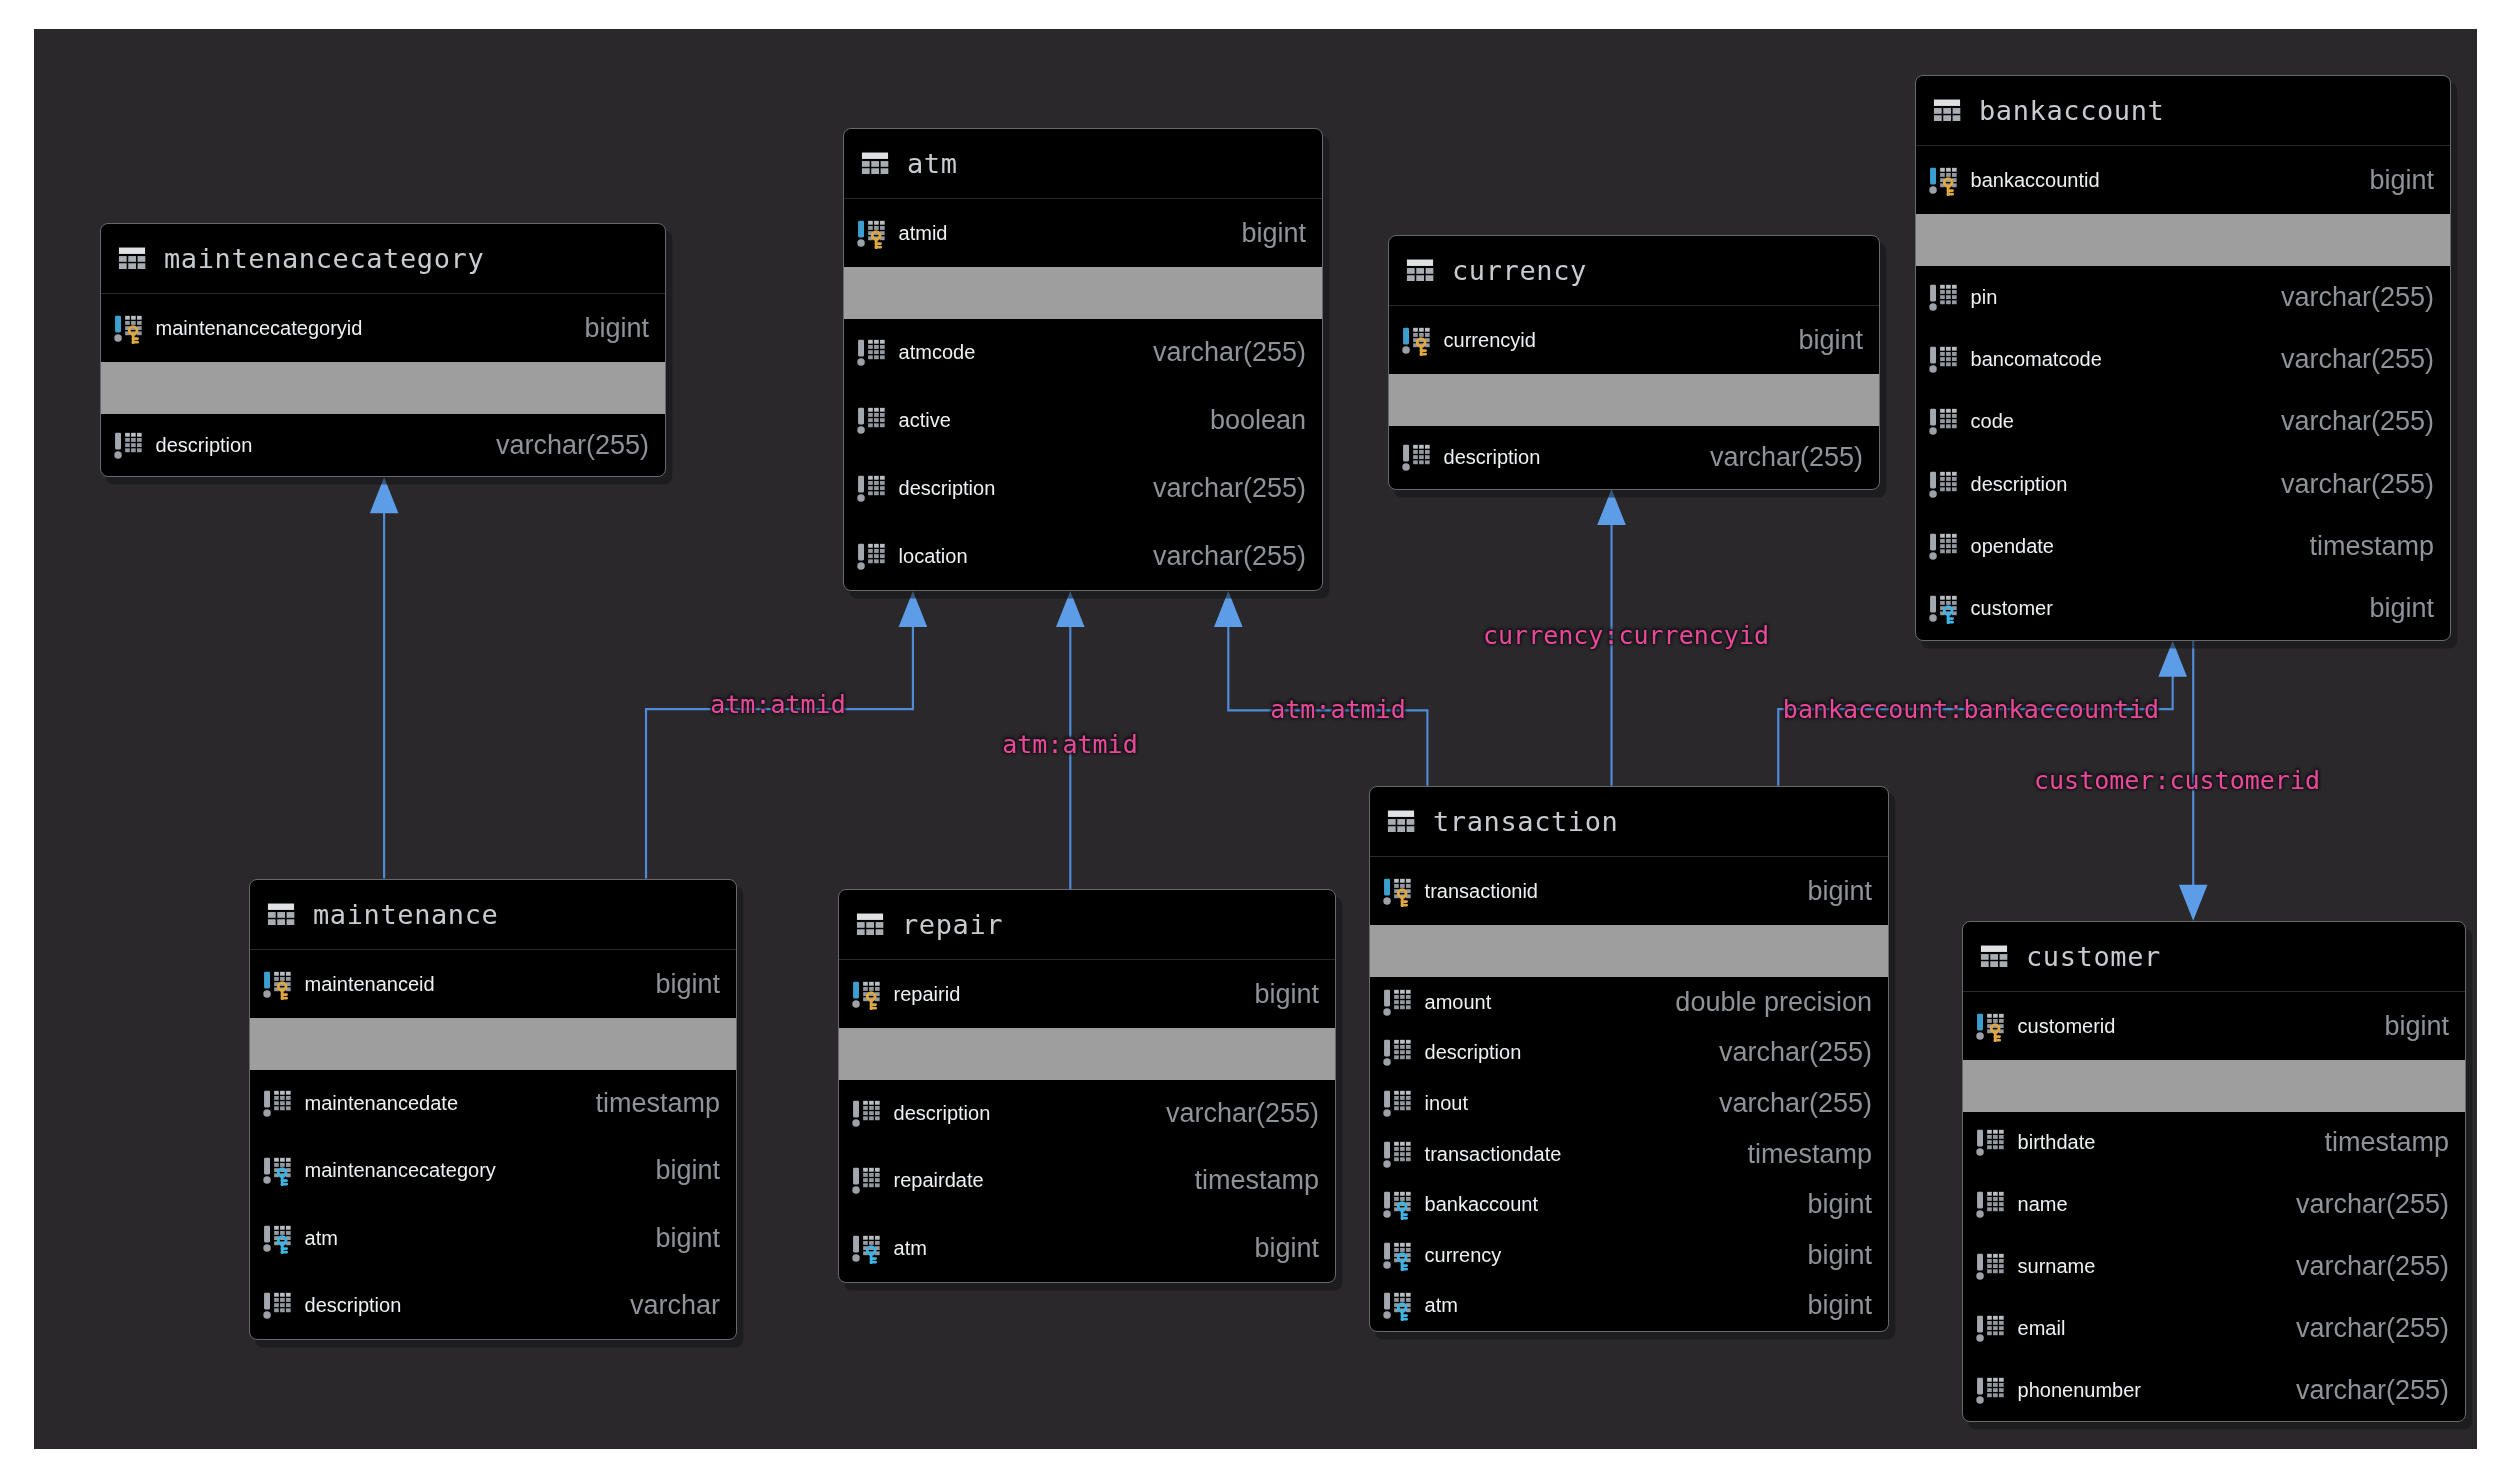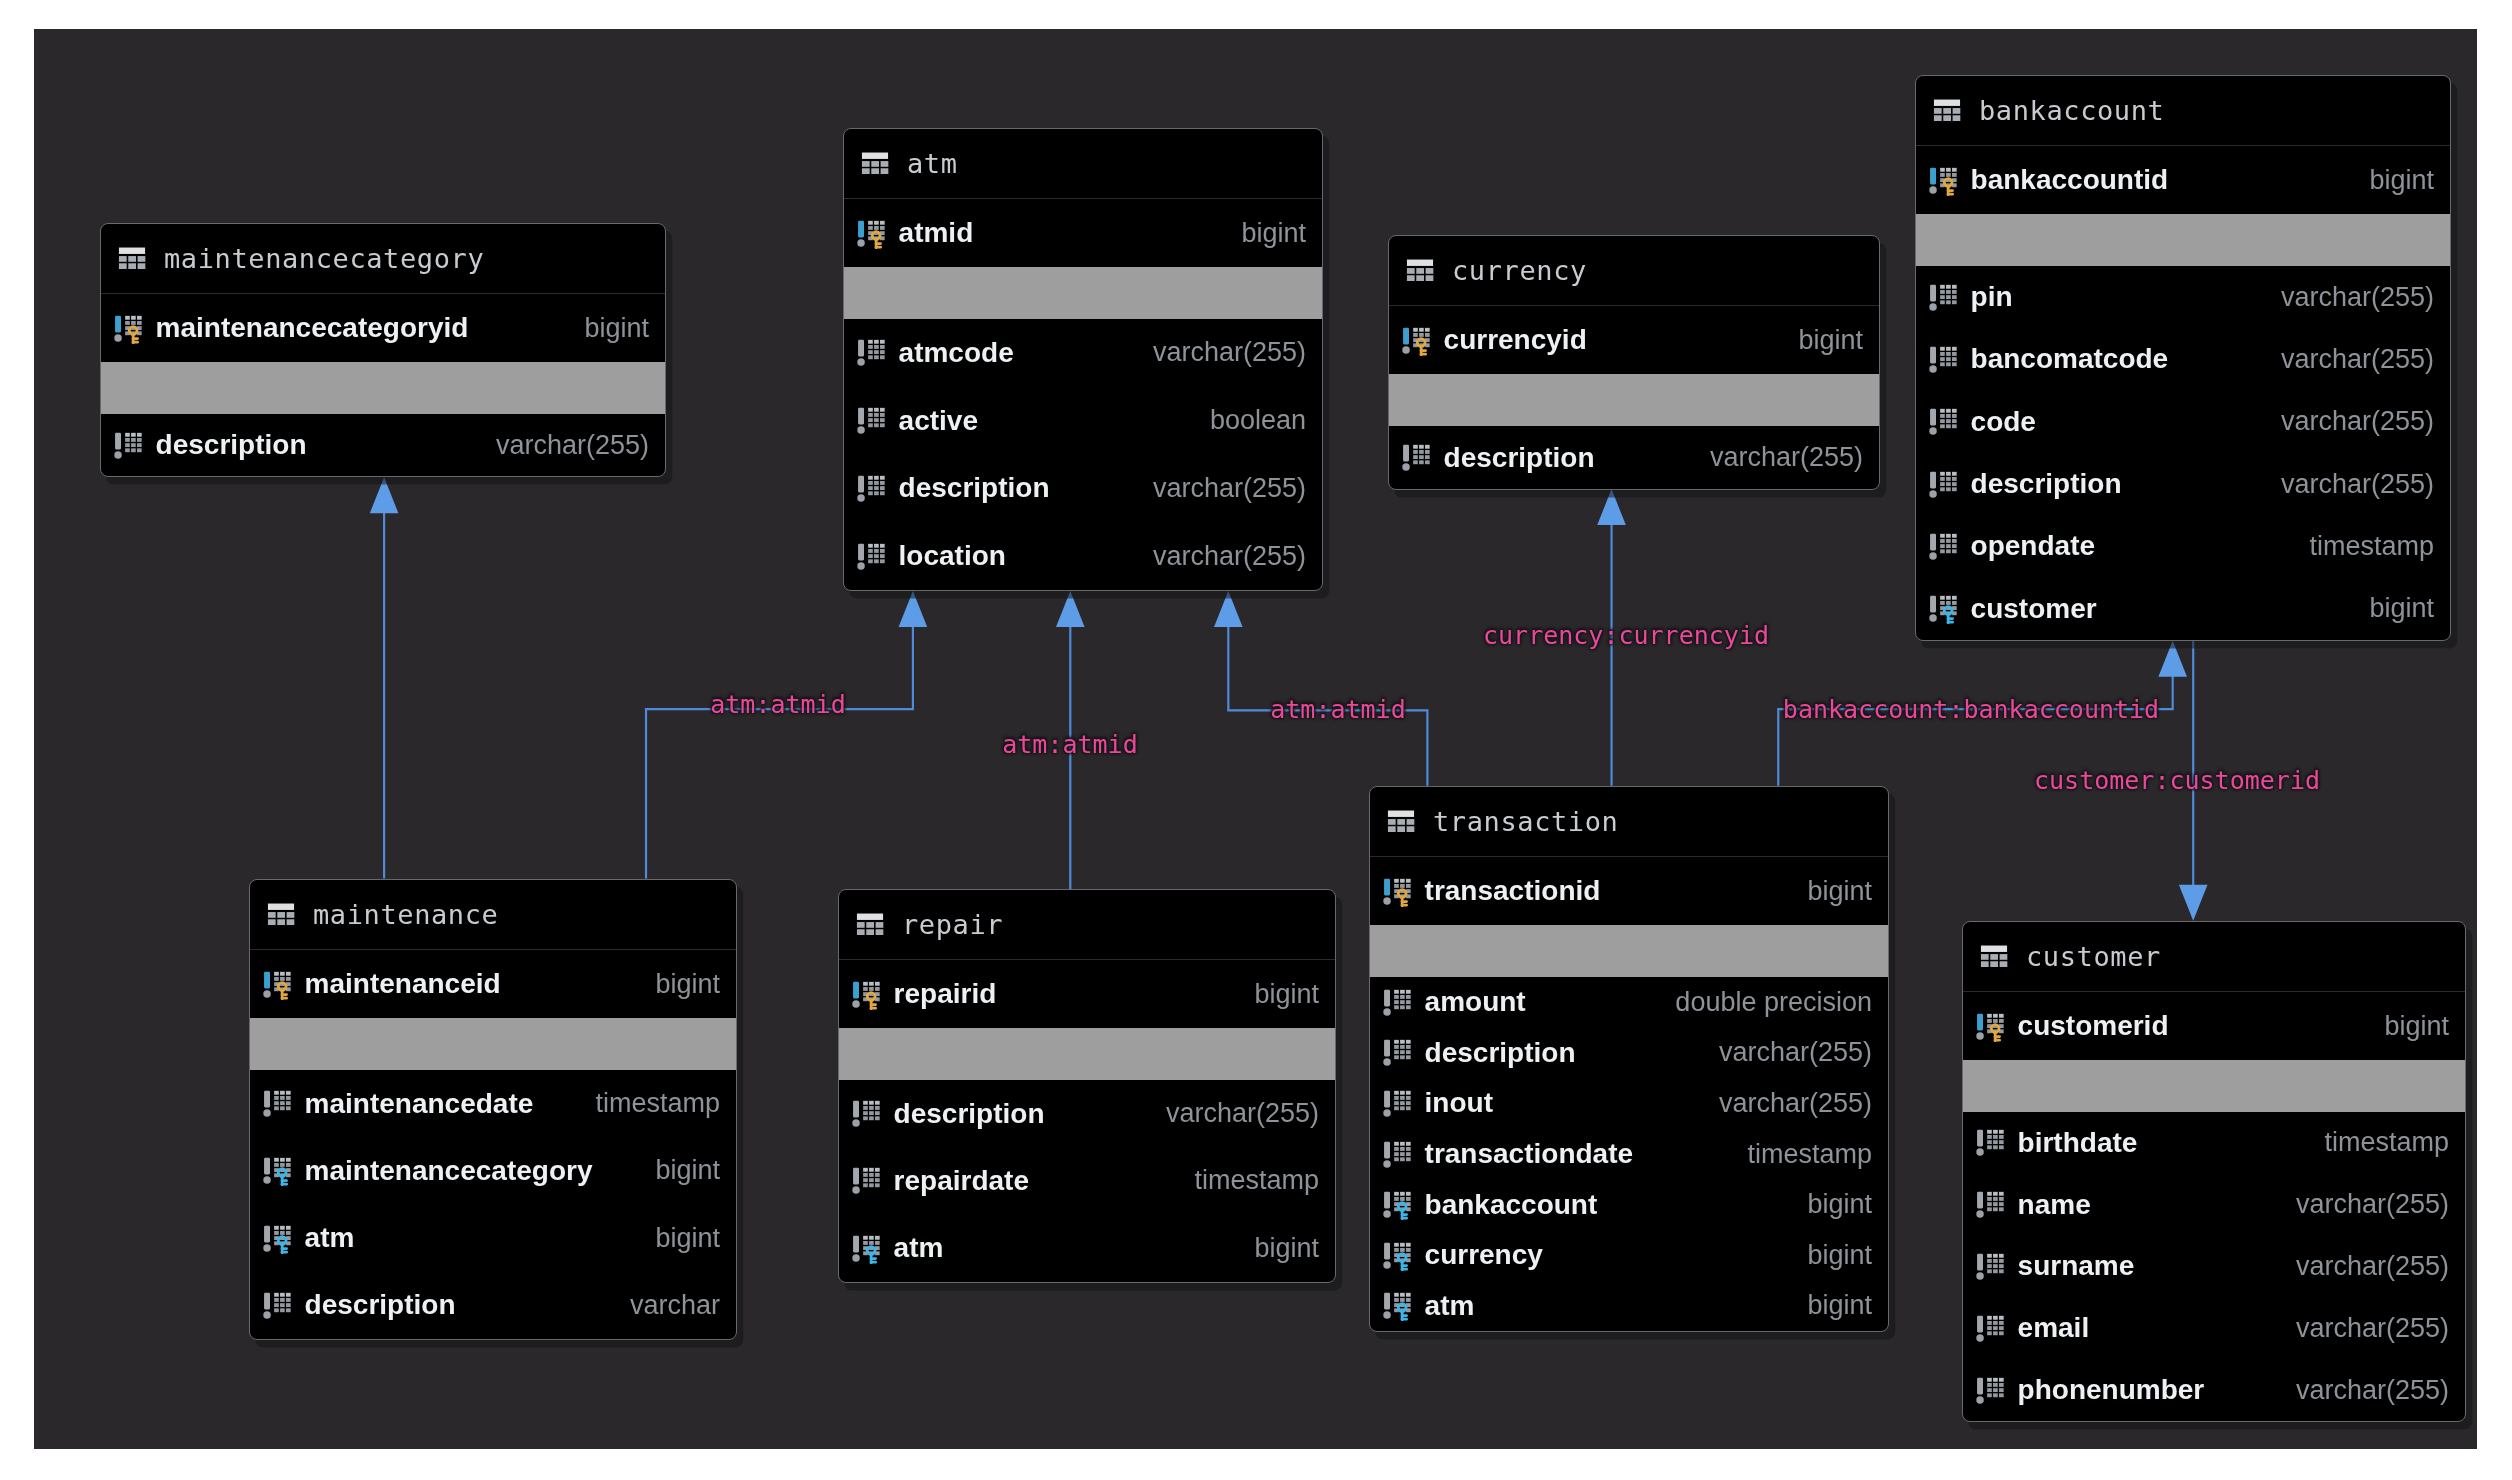--- a/index.html
+++ b/index.html
@@ -32,21 +32,21 @@
     margin-left:16px;font-family:"DejaVu Sans Mono", monospace;
     font-size:27px;color:#c8ccd0;letter-spacing:0.6px;
   }
   .trow{
     display:flex;align-items:center;padding:0 16px 0 12.4px;box-sizing:border-box;
   }
   .trow.pk{height:68px;flex:0 0 68px;}
   .trow.col{flex:1 1 auto;}
   .band{height:52px;flex:0 0 52px;background:#9e9e9e;}
   .cname{
-    margin-left:11.2px;font-size:28px;font-weight:bold;color:#eef1f3;white-space:nowrap;text-align:right;
+    margin-left:11.2px;font-size:20px;font-weight:normal;color:#eef1f3;white-space:nowrap;text-align:right;
   }
   .ctype{
     margin-left:auto;font-size:27px;color:#8d9398;white-space:nowrap;padding-left:18.7px;
   }
   .icon{flex:0 0 auto;display:inline-flex;}
 </style>
 </head>
 <body>
 
 <div id="diagram">

